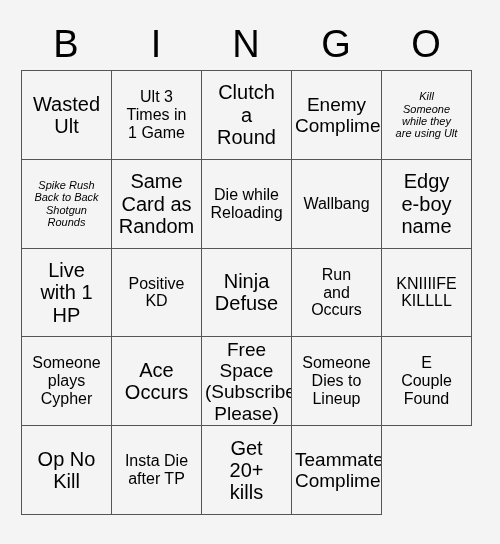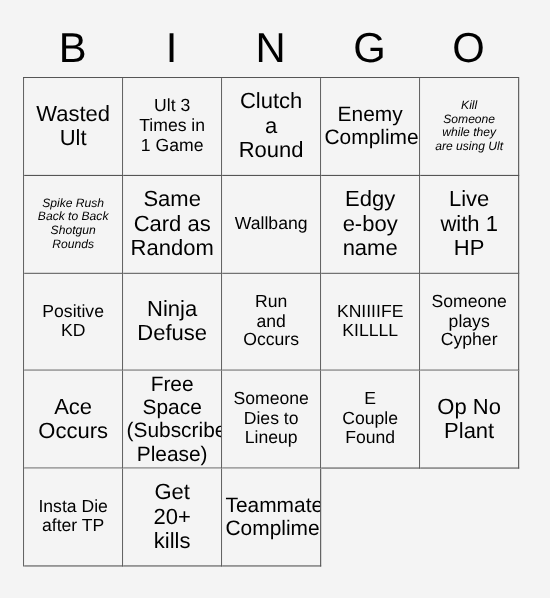--- a/index.html
+++ b/index.html
@@ -129,20 +129,24 @@
 Back to Back
 Shotgun
 Rounds</span>
       </div>
       <div class="bingo-cell">
         <span class="cell-text fs-xl">Same
 Card as
 Random</span>
       </div>
       <div class="bingo-cell">
+        <span class="cell-text fs-md">Die while
+Reloading</span>
+      </div>
+      <div class="bingo-cell">
         <span class="cell-text fs-md">Wallbang</span>
       </div>
       <div class="bingo-cell">
         <span class="cell-text fs-xl">Edgy
 e-boy
 name</span>
       </div>
       <div class="bingo-cell">
         <span class="cell-text fs-xl">Live
 with 1
@@ -185,21 +189,21 @@
 Dies to
 Lineup</span>
       </div>
       <div class="bingo-cell">
         <span class="cell-text fs-lg">E
 Couple
 Found</span>
       </div>
       <div class="bingo-cell">
         <span class="cell-text fs-xl">Op No
-Plant</span>
+Kill</span>
       </div>
       <div class="bingo-cell">
         <span class="cell-text fs-md">Insta Die
 after TP</span>
       </div>
       <div class="bingo-cell">
         <span class="cell-text fs-xl">Get
 20+
 kills</span>
       </div>

